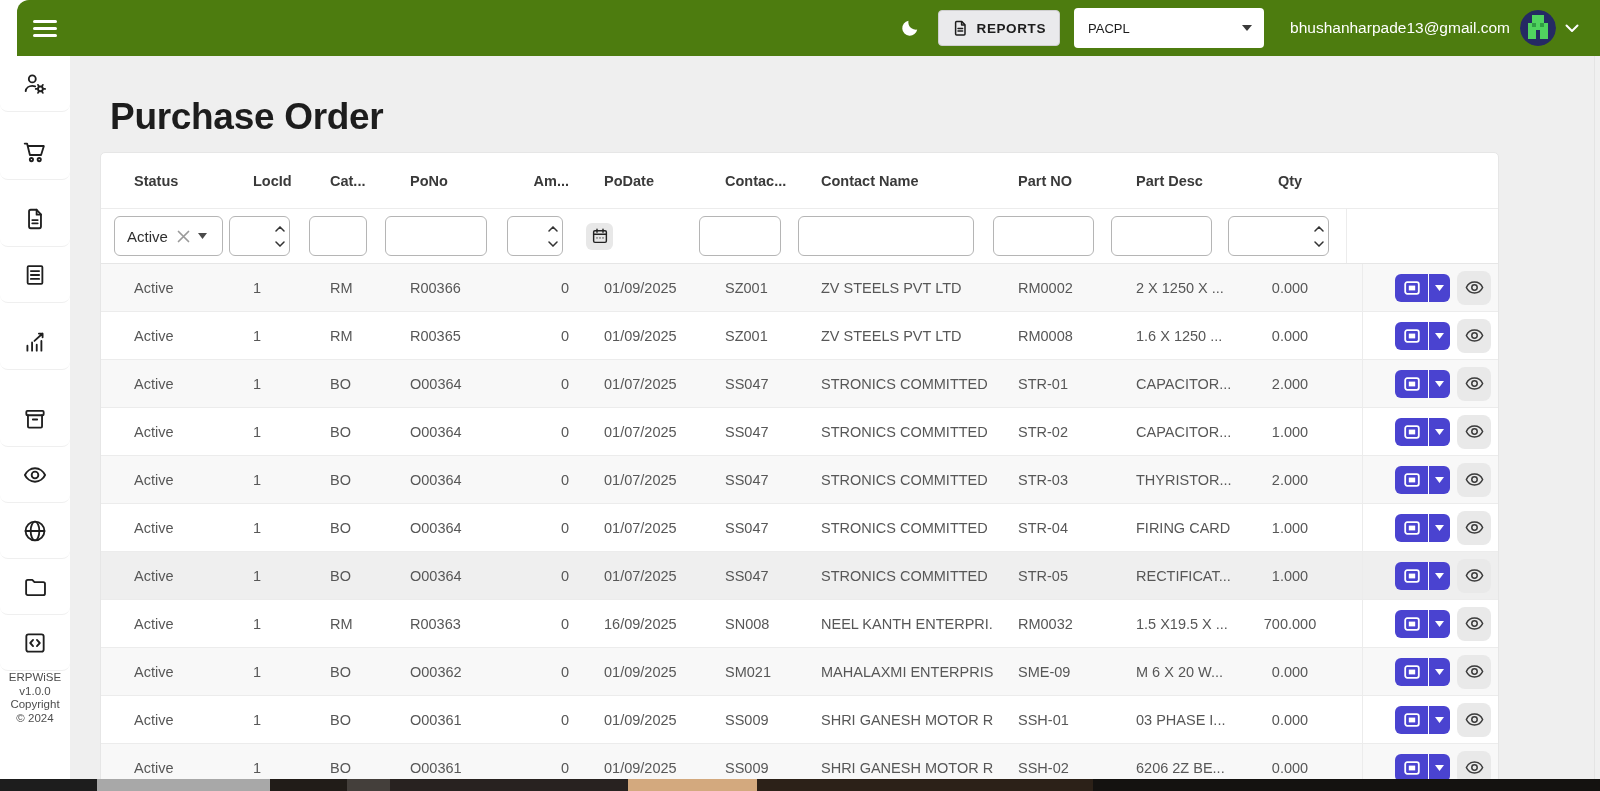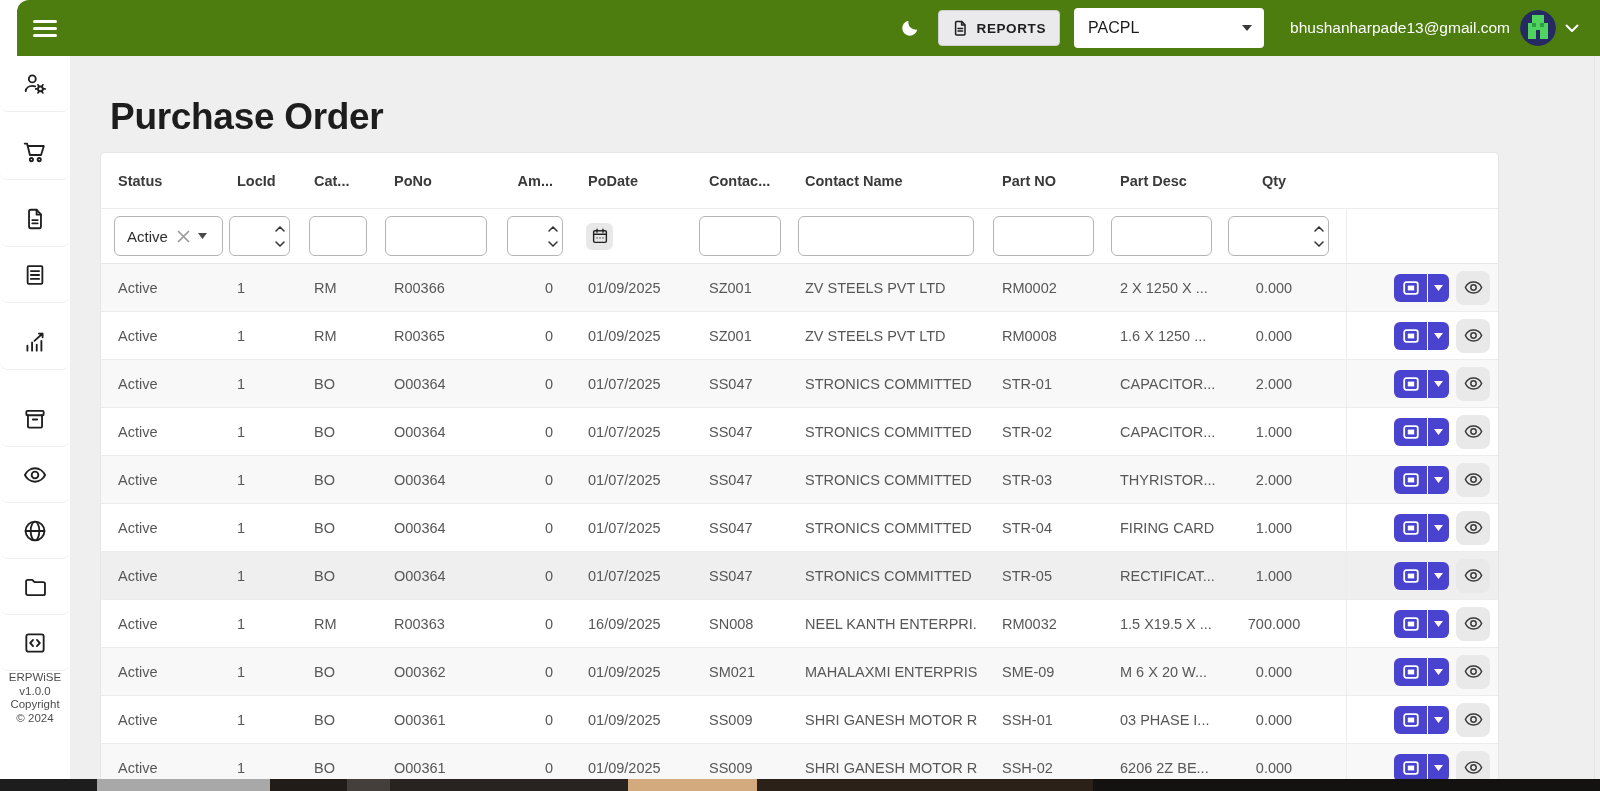--- a/index.html
+++ b/index.html
@@ -25,21 +25,21 @@
     display:flex; align-items:center; gap:8px; height:36px; padding:0 13px;
     background:#eaeaec; border:1px solid #cfcfcf; border-radius:4px; cursor:pointer;
     font-family:inherit; font-size:13.5px; font-weight:700; letter-spacing:.6px; color:#1d1d1d;
     margin-right:14px;
   }
   .org-select {
     width:190px; height:40px; background:#fff; border-radius:4px;
     display:flex; align-items:center; padding:0 12px 0 14px; cursor:pointer;
     margin-right:26px;
   }
-  .org-select .val { font-size:16px; color:#1c1c1c; }
+  .org-select .val { font-size:13px; color:#1c1c1c; }
   .org-select .sel-caret { margin-left:auto; }
   .email { color:#fff; font-size:15.5px; margin-right:10px; white-space:nowrap; }
   .avatar { width:36px; height:36px; border-radius:50%; overflow:hidden; cursor:pointer; margin-right:9px; flex:none; }
   .nav-chevron { cursor:pointer; }
 
   
   .sidebar {
     position:absolute; left:0; top:56px; width:70px; height:627px;
     background:#fff; display:flex; flex-direction:column; z-index:5;
   }
@@ -68,20 +68,21 @@
 
   
   .card {
     position:absolute; left:30px; top:96px; width:1399px;
     background:#fff; border:1px solid #e6e6e6; border-radius:5px 5px 0 0;
   }
   .trow-wrap { display:flex; }
   .cells-grid {
     width:1245px; display:grid; align-items:center;
     grid-template-columns:119px 77px 79px 110px 75px 122px 98px 196px 118px 132px 119px;
+    margin-left:16px;
   }
   .acts-col {
     width:151px; border-left:1px solid #ececec;
     display:flex; align-items:center;
   }
   .thead { height:56px; border-bottom:1px solid #ececec; }
   .thead .hc { font-size:14.5px; font-weight:700; color:#3a3a3a; white-space:nowrap; overflow:hidden; cursor:pointer; }
   .ffilter { height:55px; border-bottom:1px solid #e6e6e6; }
   .trow { height:48px; border-bottom:1px solid #ececec; background:#fff; }
   .rows > div.trow:nth-of-type(odd) { background:#f8f8f8; }

